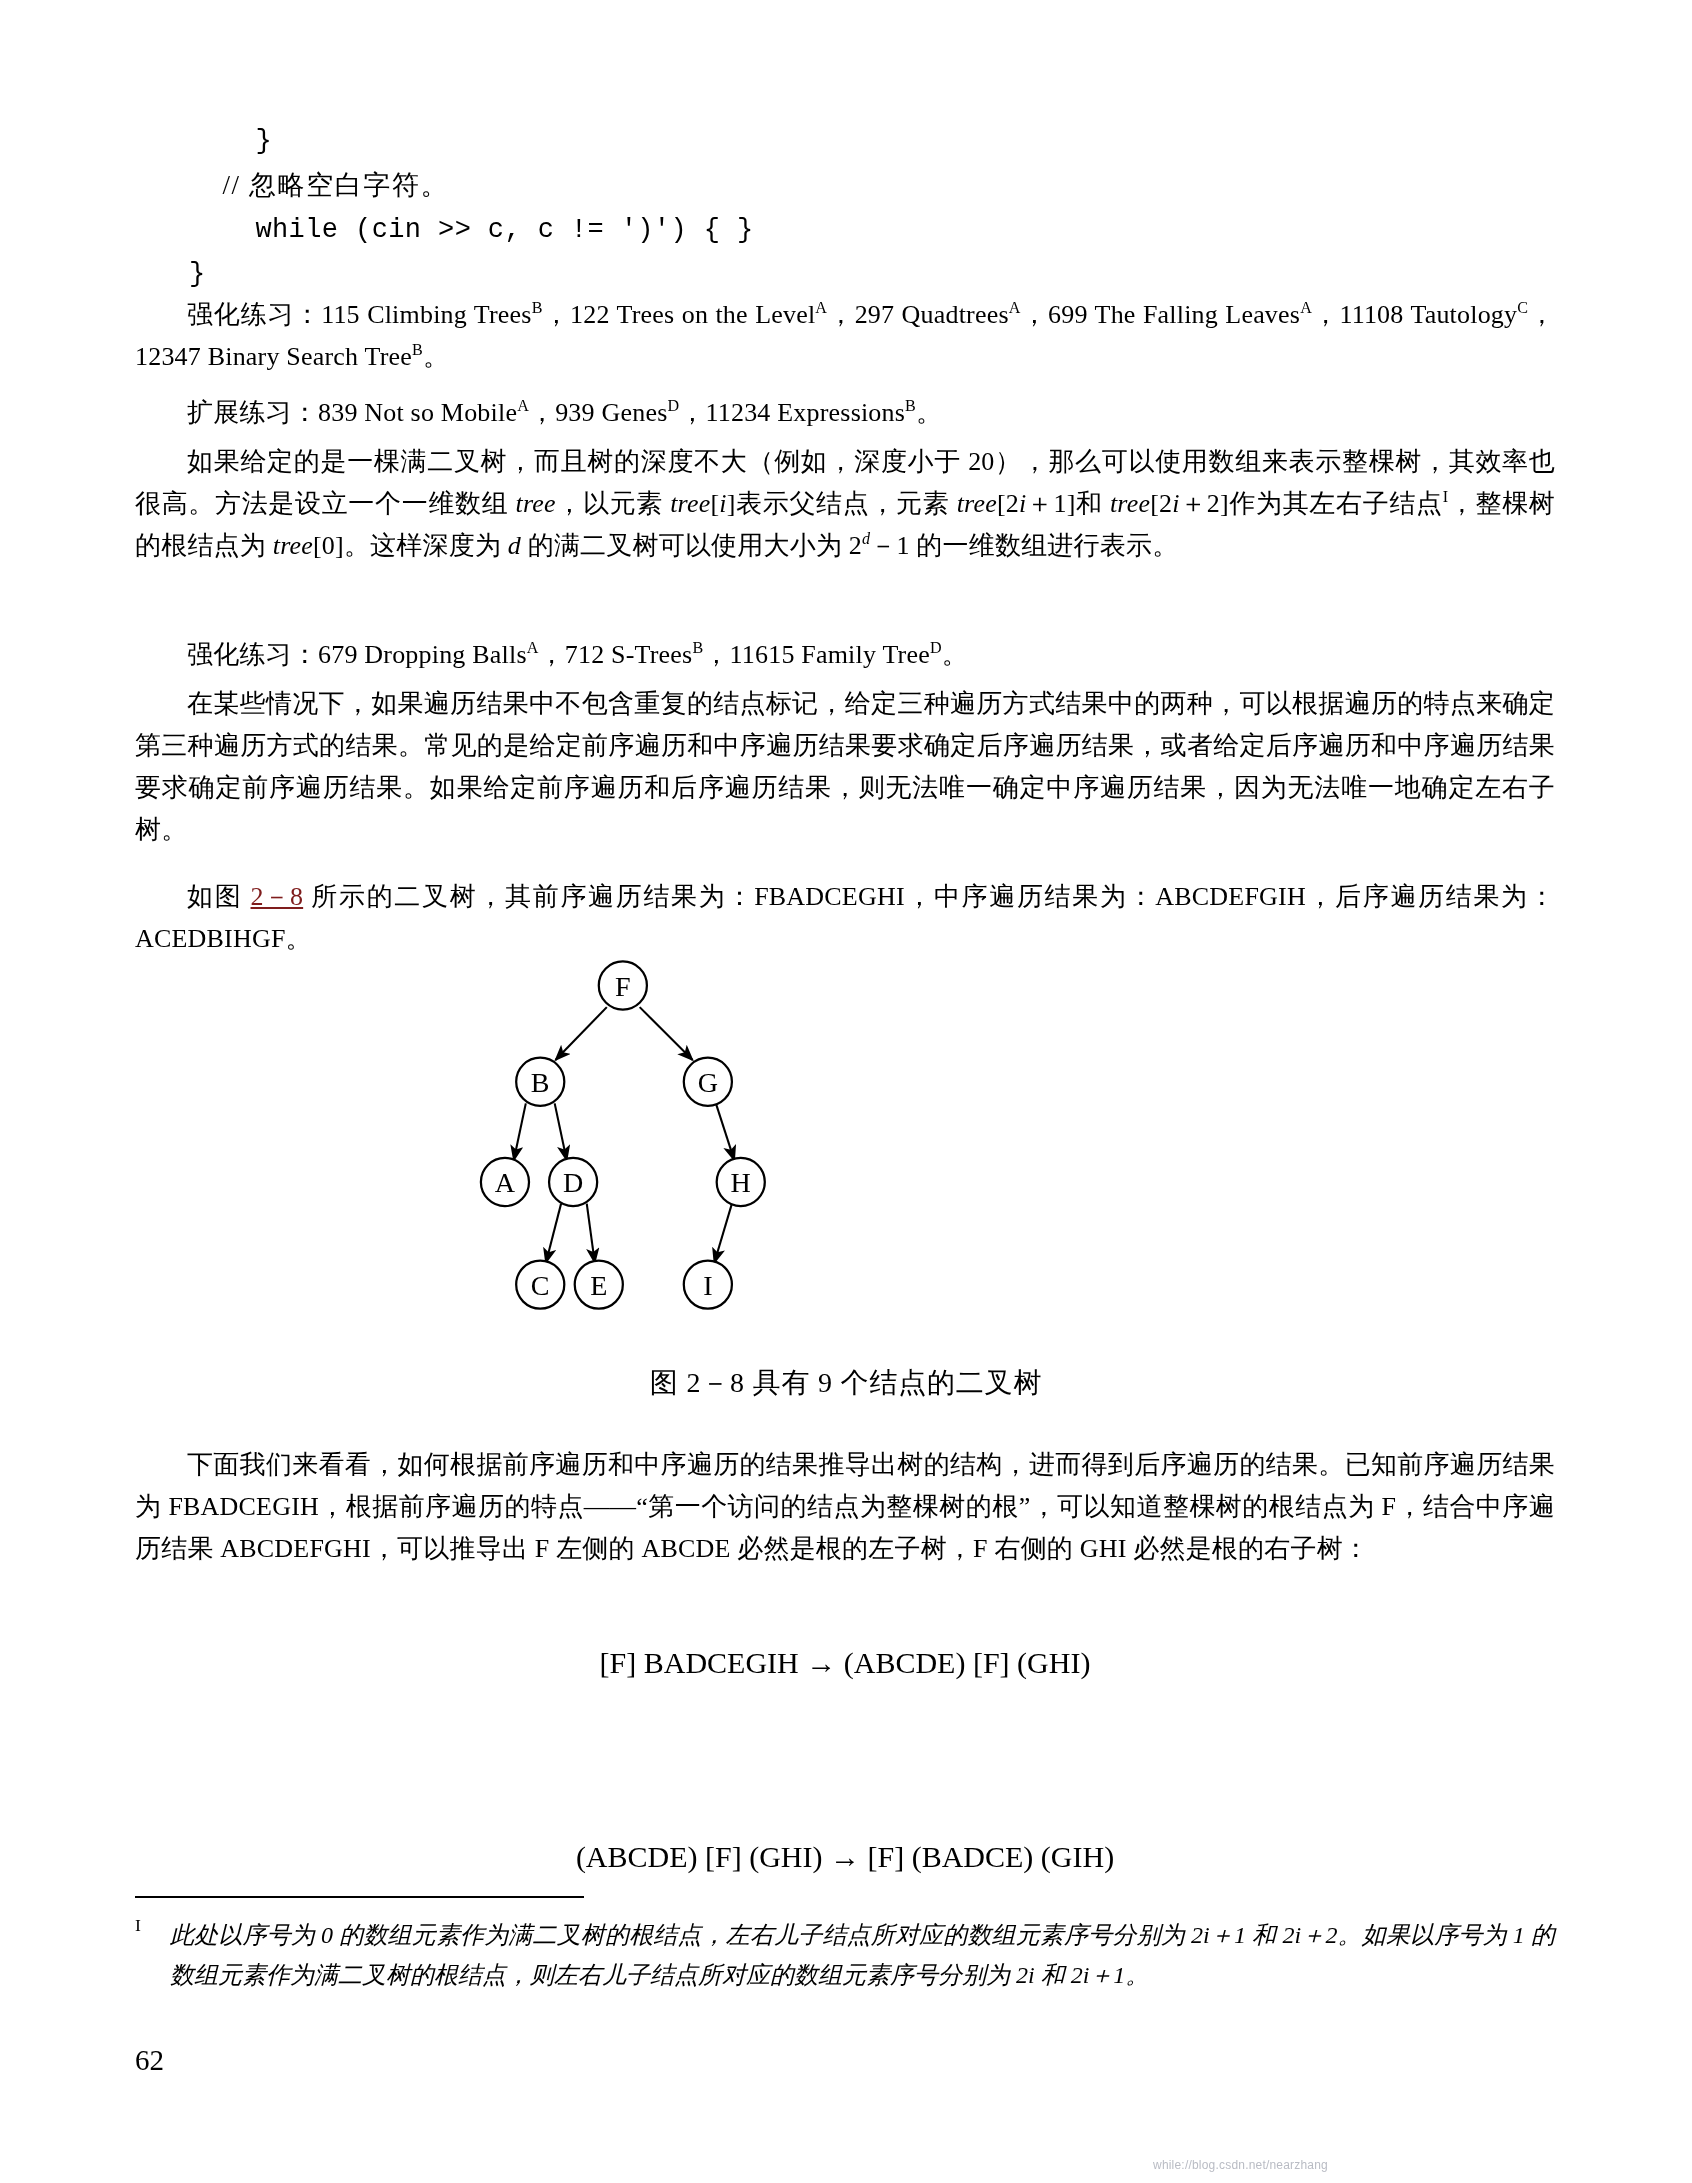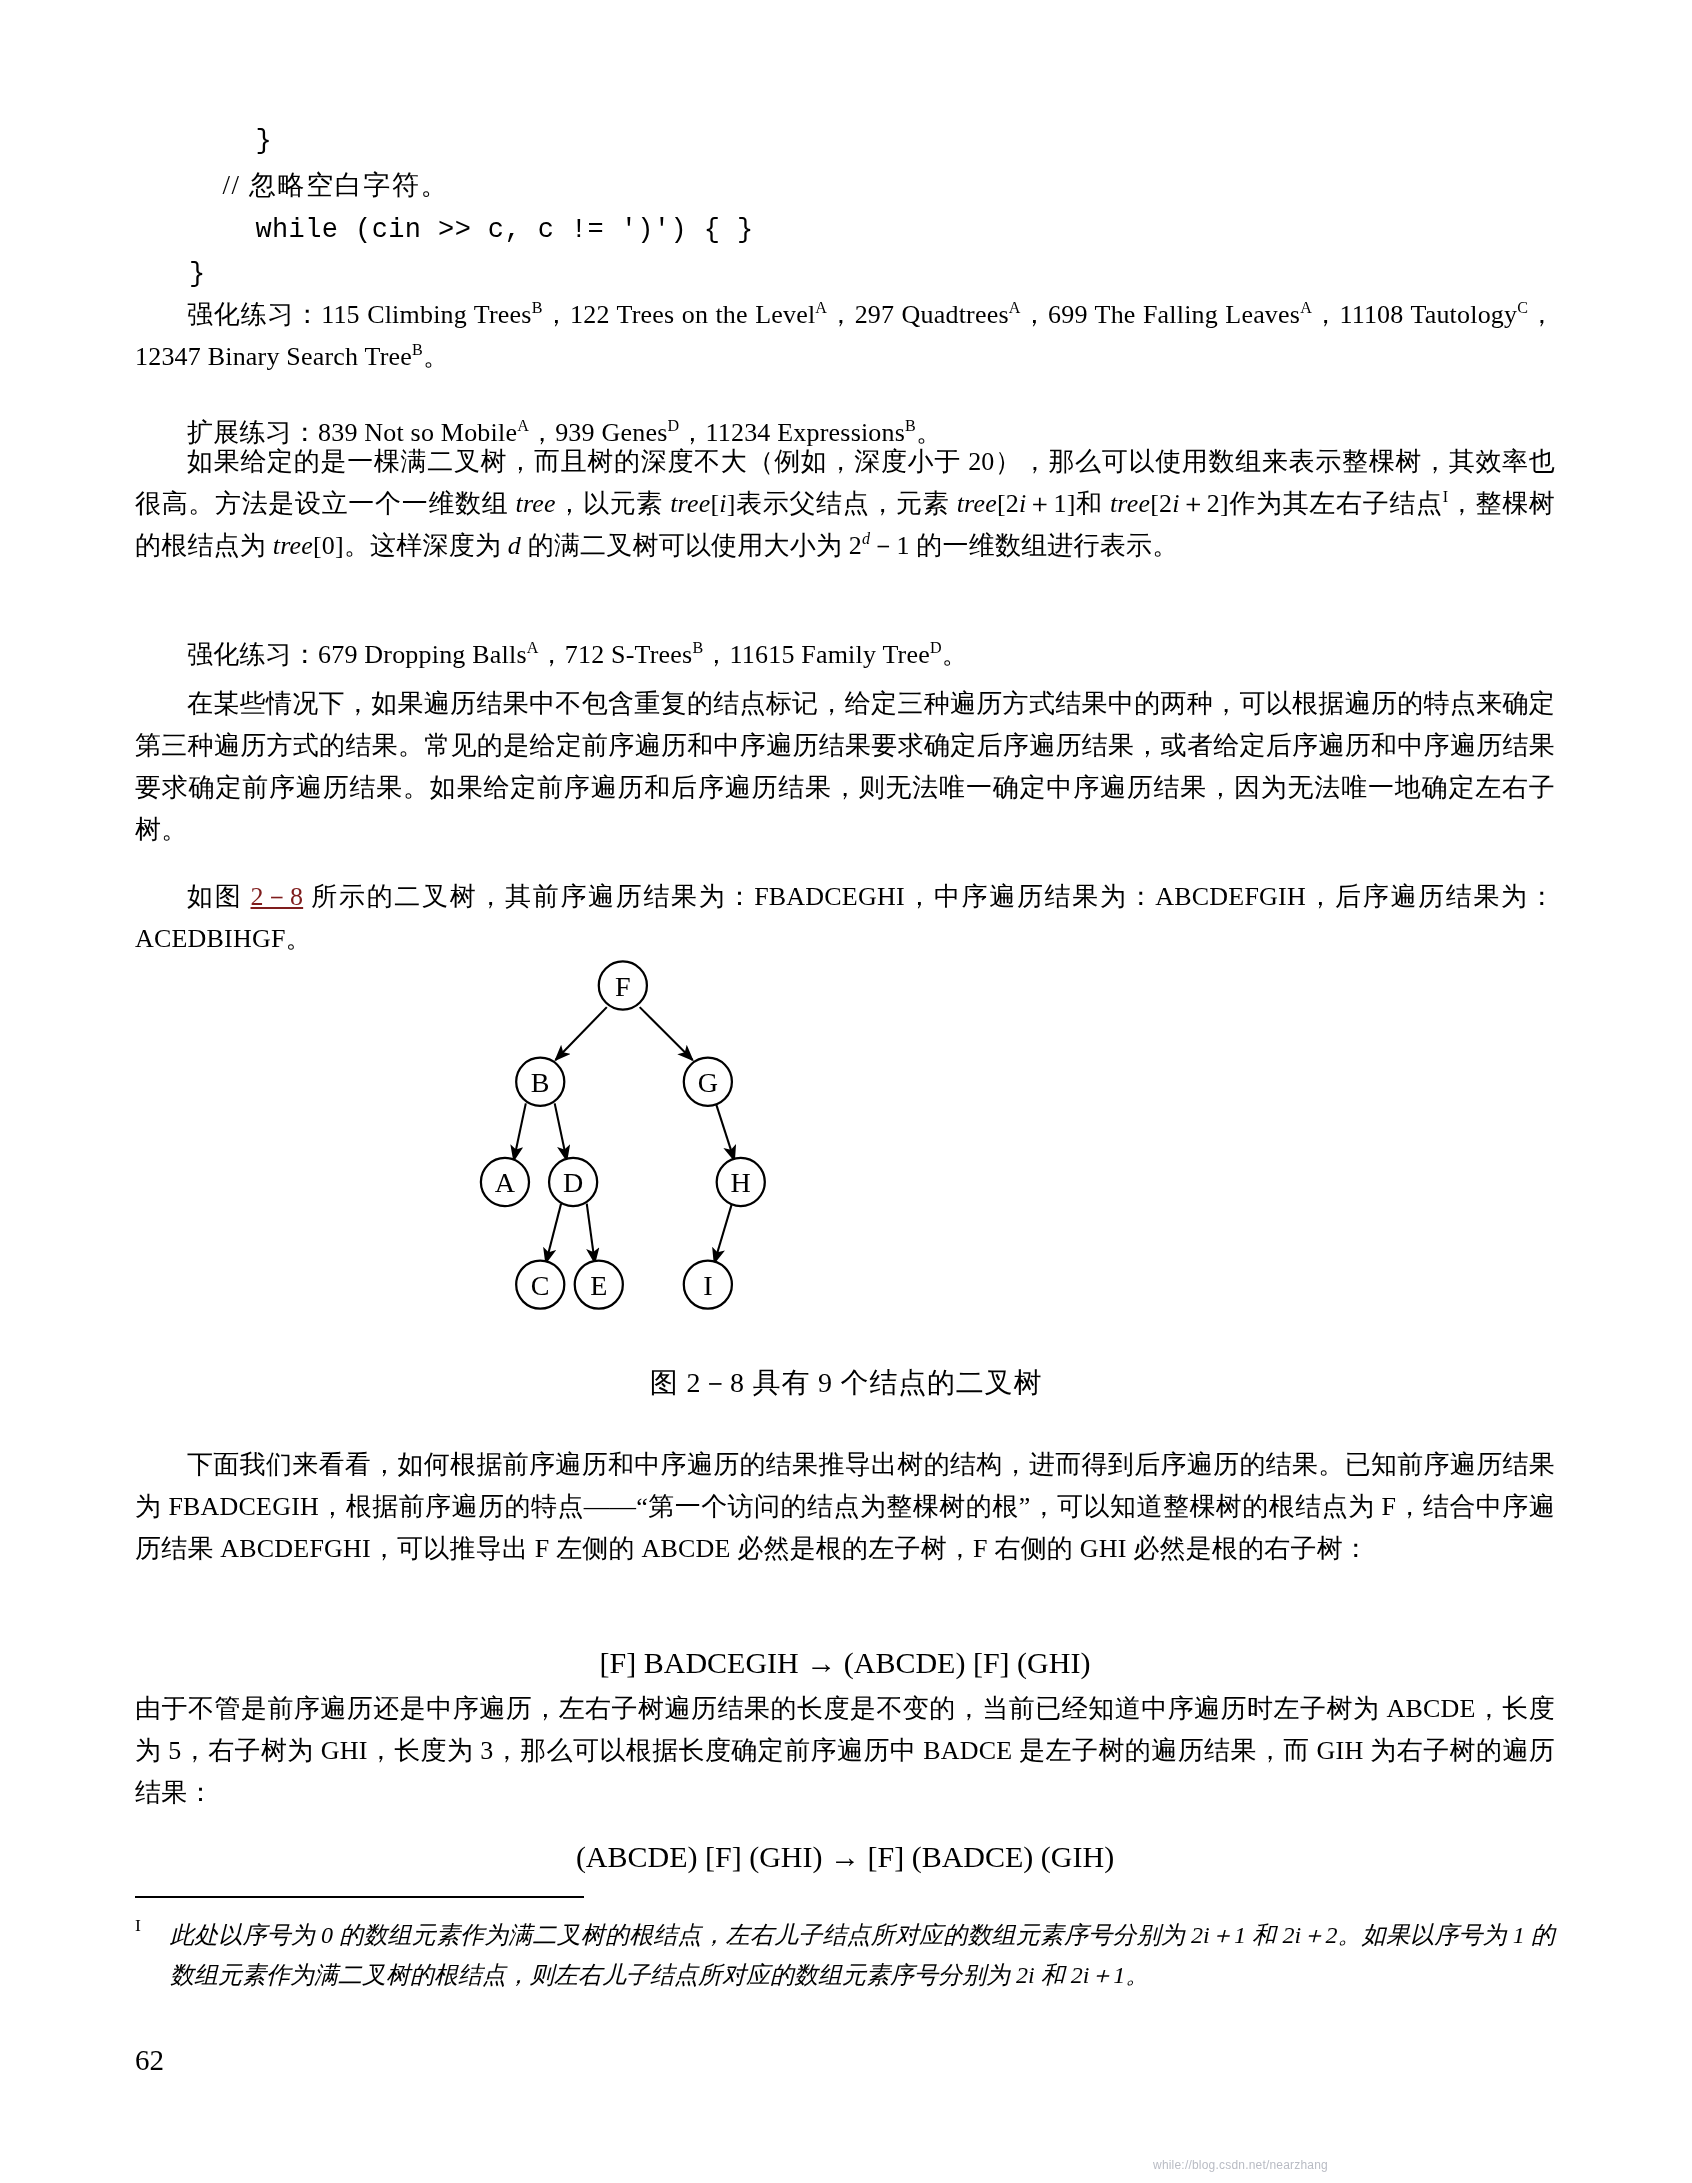--- a/index.html
+++ b/index.html
@@ -124,21 +124,21 @@
 
   <div class="code-block"><span>    }</span>
 <span class="code-cn">    // 忽略空白字符。</span>
 <span>    while (cin &gt;&gt; c, c != ')') { }</span>
 <span>}</span></div>
 
   <div class="body-col" style="top:294px;">
     <p class="para indent"><span>强化练习：</span>115 Climbing Trees<sup class="lvl">B</sup>，122 Trees on the Level<sup class="lvl">A</sup>，297 Quadtrees<sup class="lvl">A</sup>，699 The Falling Leaves<sup class="lvl">A</sup>，11108 Tautology<sup class="lvl">C</sup>，12347 Binary Search Tree<sup class="lvl">B</sup>。</p>
   </div>
 
-  <div class="body-col" style="top:412px;">
+  <div class="body-col" style="top:392px;">
     <p class="para indent"><span>扩展练习：</span>839 Not so Mobile<sup class="lvl">A</sup>，939 Genes<sup class="lvl">D</sup>，11234 Expressions<sup class="lvl">B</sup>。</p>
   </div>
 
   <div class="body-col" style="top:441px;">
     <p class="para indent">如果给定的是一棵满二叉树，而且树的深度不大（例如，深度小于 20），那么可以使用数组来表示整棵树，其效率也很高。方法是设立一个一维数组 <i class="it">tree</i>，以元素 <i class="it">tree</i>[<i class="it">i</i>]表示父结点，元素 <i class="it">tree</i>[2<i class="it">i</i>＋1]和 <i class="it">tree</i>[2<i class="it">i</i>＋2]作为其左右子结点<sup class="lvl">I</sup>，整棵树的根结点为 <i class="it">tree</i>[0]。这样深度为 <i class="it">d</i> 的满二叉树可以使用大小为 2<sup class="lvl"><i class="it">d</i></sup>－1 的一维数组进行表示。</p>
   </div>
 
   <div class="body-col" style="top:634px;">
     <p class="para indent"><span>强化练习：</span>679 Dropping Balls<sup class="lvl">A</sup>，712 S-Trees<sup class="lvl">B</sup>，11615 Family Tree<sup class="lvl">D</sup>。</p>
   </div>
@@ -212,23 +212,20 @@
   <div class="fig-caption">图 2－8  具有 9 个结点的二叉树</div>
 
   <div class="body-col" style="top:1444px;">
     <p class="para indent">下面我们来看看，如何根据前序遍历和中序遍历的结果推导出树的结构，进而得到后序遍历的结果。已知前序遍历结果为 FBADCEGIH，根据前序遍历的特点——“第一个访问的结点为整棵树的根”，可以知道整棵树的根结点为 F，结合中序遍历结果 ABCDEFGHI，可以推导出 F 左侧的 ABCDE 必然是根的左子树，F 右侧的 GHI 必然是根的右子树：</p>
   </div>
 
   <div class="body-col" style="top:1639px;">
     <p class="center-line">[F] BADCEGIH → (ABCDE) [F] (GHI)</p>
   </div>
 
-  <div class="body-col" style="top:1688px;">
-    <p class="para">由于不管是前序遍历还是中序遍历，左右子树遍历结果的长度是不变的，当前已经知道中序遍历时左子树为 ABCDE，长度为 5，右子树为 GHI，长度为 3，那么可以根据长度确定前序遍历中 BADCE 是左子树的遍历结果，而 GIH 为右子树的遍历结果：</p>
-  </div>
 
   <div class="body-col" style="top:1833px;">
     <p class="center-line">(ABCDE) [F] (GHI) → [F] (BADCE) (GIH)</p>
   </div>
 
   <div class="footnote-rule"></div>
   <div class="footnote">
     <span class="fn-mark">I</span>
     <span class="fn-body">此处以序号为 0 的数组元素作为满二叉树的根结点，左右儿子结点所对应的数组元素序号分别为 2<i class="it">i</i>＋1 和 2<i class="it">i</i>＋2。如果以序号为 1 的数组元素作为满二叉树的根结点，则左右儿子结点所对应的数组元素序号分别为 2<i class="it">i</i> 和 2<i class="it">i</i>＋1。</span>
   </div>

